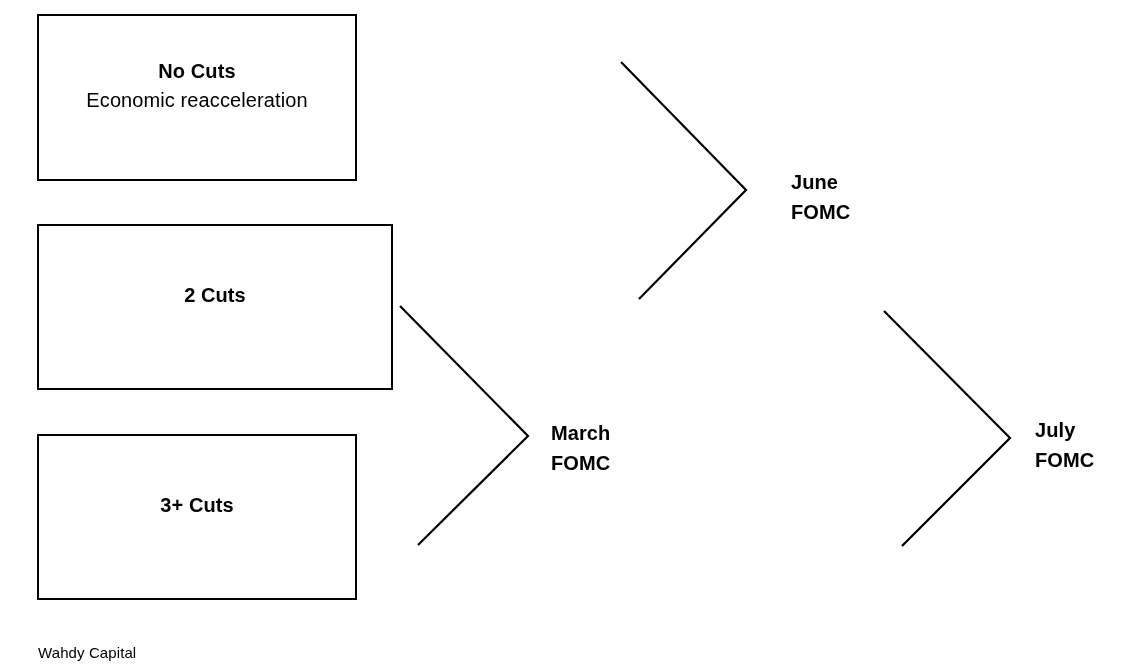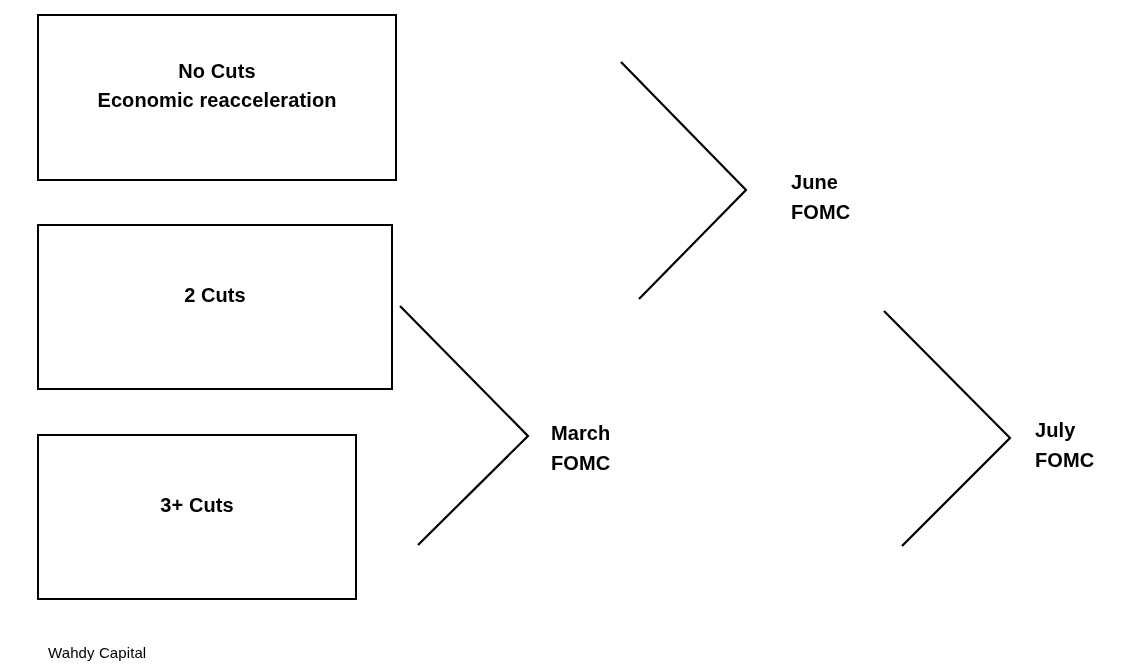--- a/index.html
+++ b/index.html
@@ -32,21 +32,21 @@
   .scenario-title {
     font-size: 20px;
     font-weight: bold;
     line-height: 1.45;
     letter-spacing: 0.1px;
     text-align: center;
     color: #000000;
   }
   .scenario-subtitle {
     font-size: 20px;
-    font-weight: bold;
+    font-weight: normal;
     line-height: 1.45;
     letter-spacing: 0.1px;
     text-align: center;
     color: #000000;
   }
   .chevron-svg {
     position: absolute;
     overflow: visible;
     pointer-events: none;
   }
@@ -76,21 +76,21 @@
     letter-spacing: 0.1px;
     color: #000000;
     white-space: nowrap;
   }
 </style>
 </head>
 <body>
 
 <div id="canvas">
 
-  <div class="scenario-box" style="left:37px; top:14px; width:360px; height:167px;">
+  <div class="scenario-box" style="left:37px; top:14px; width:320px; height:167px;">
     <div class="scenario-title">No Cuts</div>
     <div class="scenario-subtitle">Economic reacceleration</div>
   </div>
 
   <div class="scenario-box" style="left:37px; top:224px; width:356px; height:166px;">
     <div class="scenario-title">2 Cuts</div>
   </div>
 
   <div class="scenario-box" style="left:37px; top:434px; width:320px; height:166px;gap:32px;">
     <div class="scenario-title">3+ Cuts</div>
@@ -116,15 +116,15 @@
   <div class="node-label" style="left:771px; top:168px;margin-left:20px;">
     <span class="node-line">June</span>
     <span class="node-line">FOMC</span>
   </div>
 
   <div class="node-label" style="left:1035px; top:416px;">
     <span class="node-line">July</span>
     <span class="node-line">FOMC</span>
   </div>
 
-  <div class="footer-credit" style="left:48px; top:644px;">Wahdy Capital</div>
+  <div class="footer-credit" style="left:38px; top:644px;">Wahdy Capital</div>
 
 </div>
 
 </body></html>

